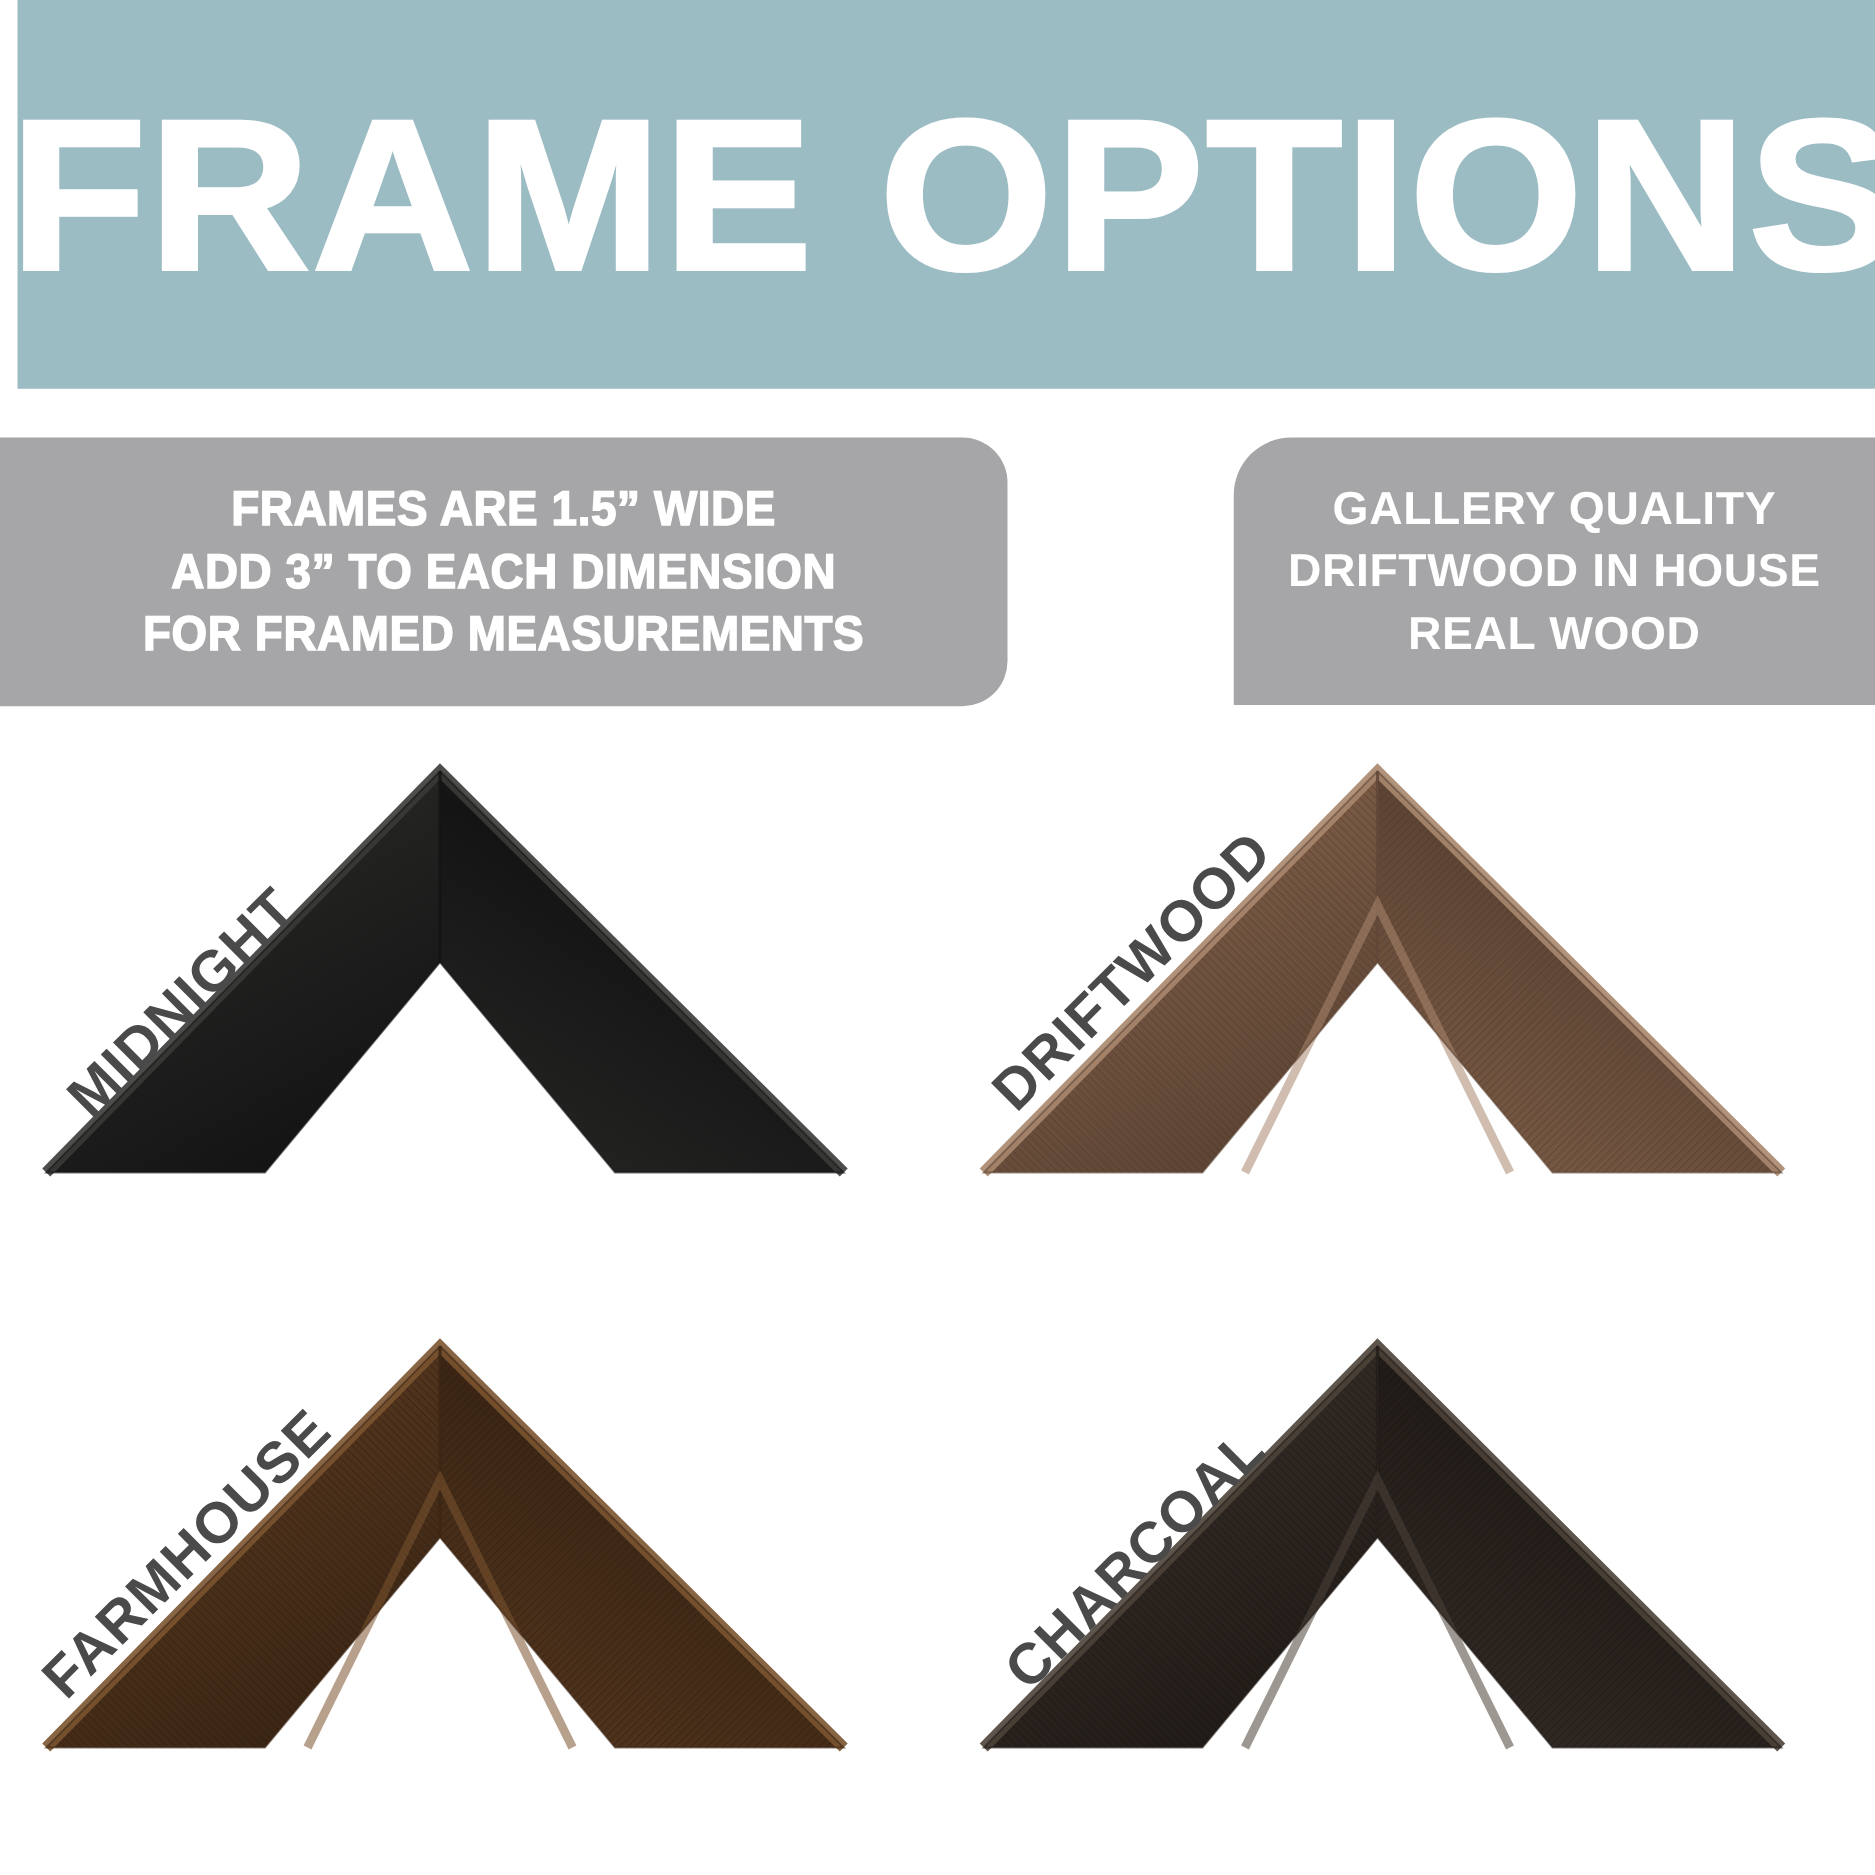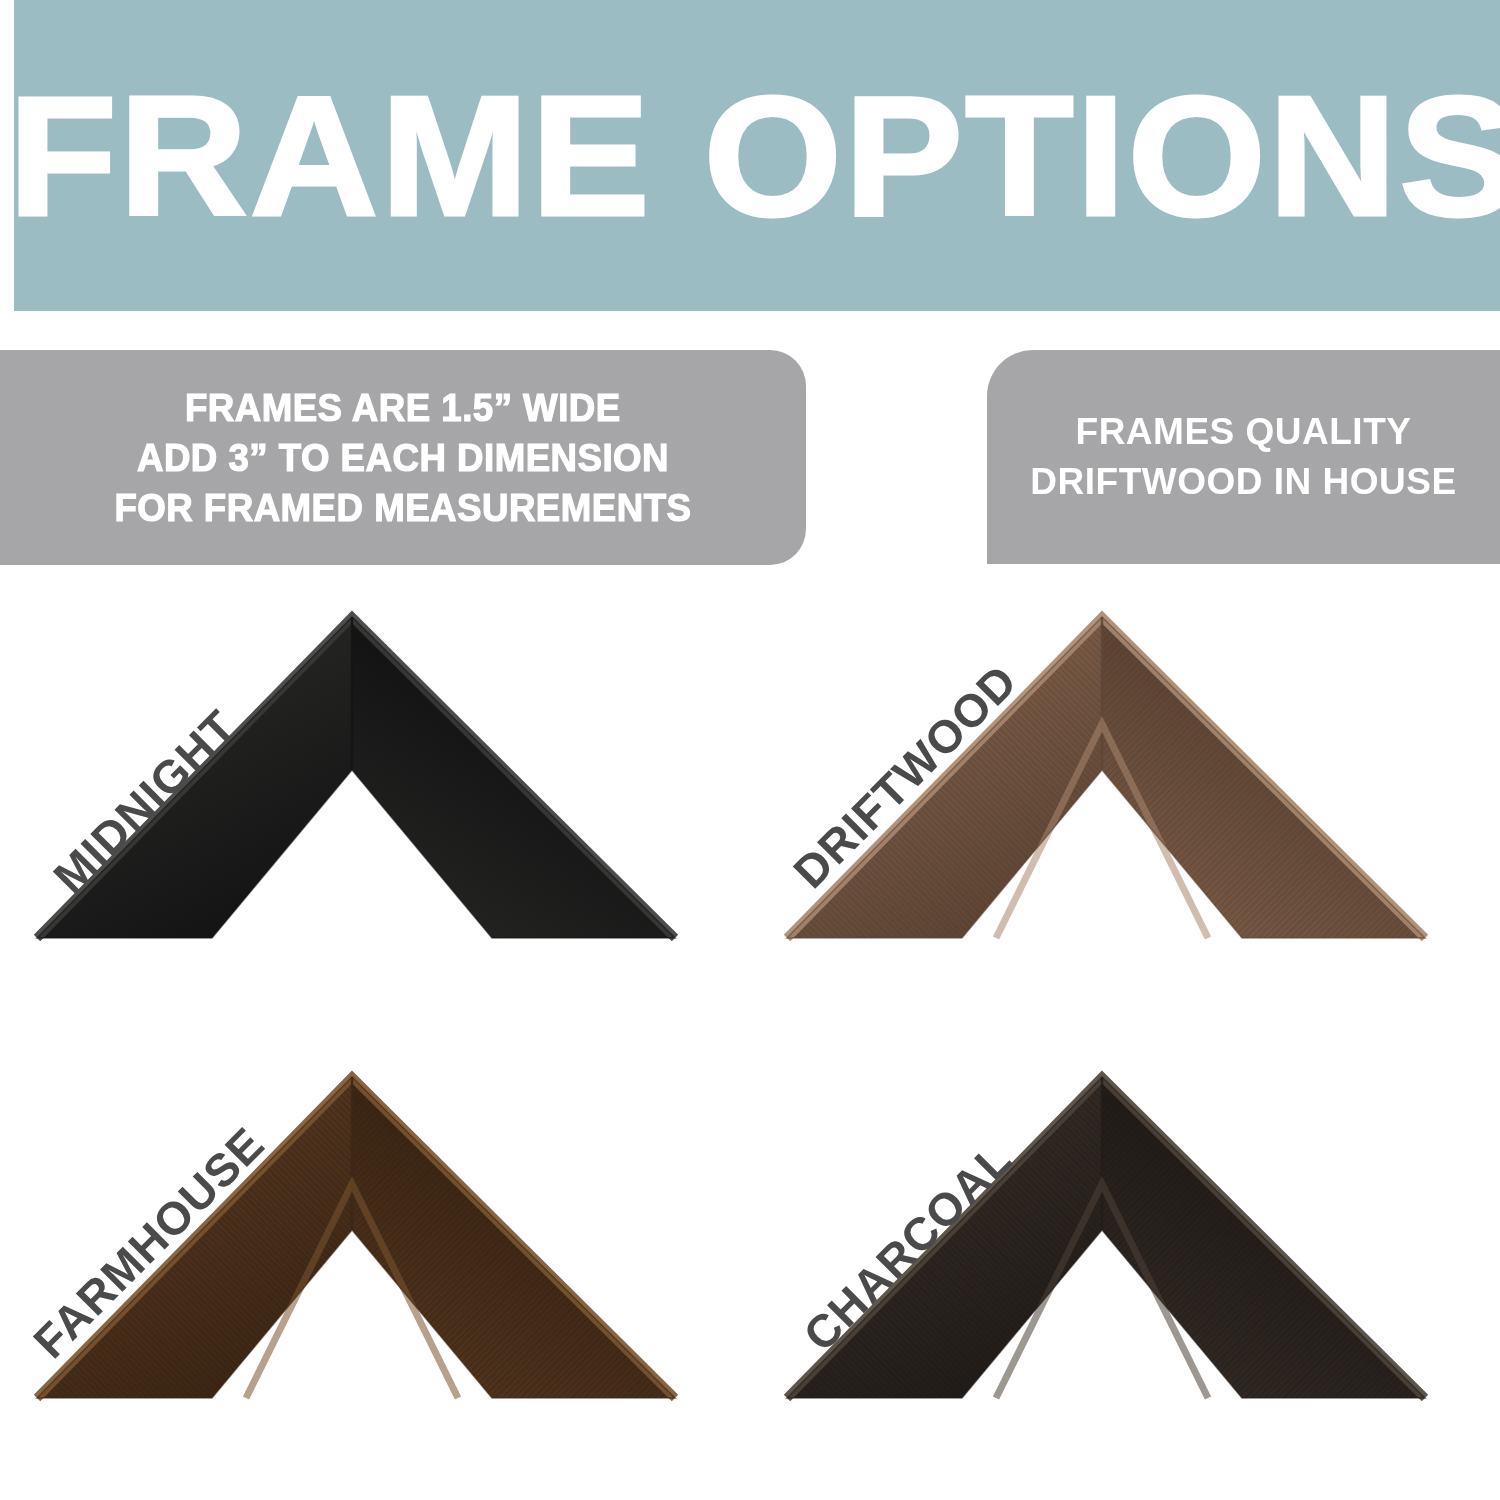--- a/index.html
+++ b/index.html
@@ -93,22 +93,23 @@
     <div id="banner-title">FRAME OPTIONS</div>
   </div>
 
   <div id="info-left" class="info-box">
     <div class="line">FRAMES ARE 1.5” WIDE</div>
     <div class="line">ADD 3” TO EACH DIMENSION</div>
     <div class="line">FOR FRAMED MEASUREMENTS</div>
   </div>
 
   <div id="info-right" class="info-box">
-    <div class="line">FRAMES QUALITY</div>
+    <div class="line">GALLERY QUALITY</div>
     <div class="line">DRIFTWOOD IN HOUSE</div>
+    <div class="line">REAL WOOD</div>
   </div>
 
   <div id="frames">
 
     <div class="frame-cell" style="left:0px;   top:0px;">
       <svg class="frame-svg" viewBox="0 0 750 455">
           <defs>
             <linearGradient id="f0-gl" x1="0" y1="0" x2="0.55" y2="1">
               <stop offset="0" stop-color="#2f2f2d"></stop>
               <stop offset="0.45" stop-color="#232322"></stop>

